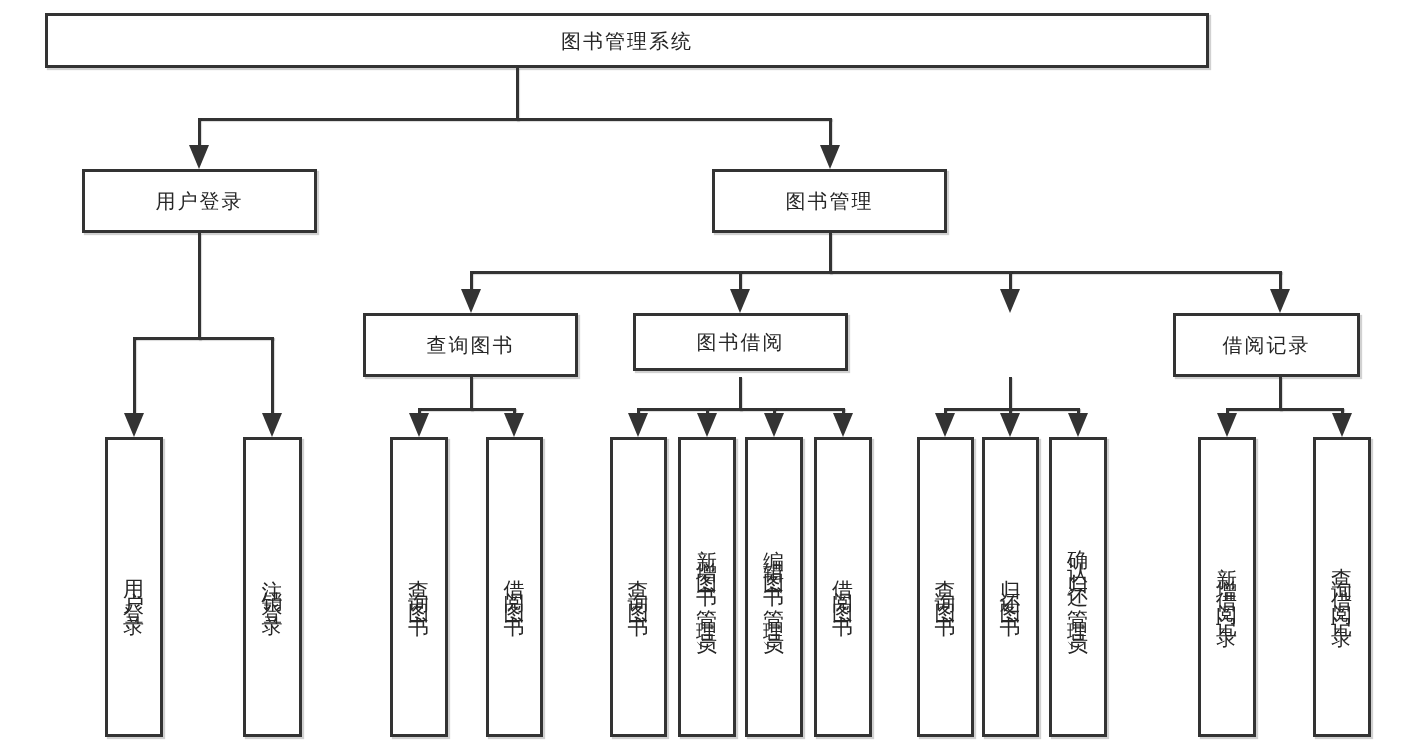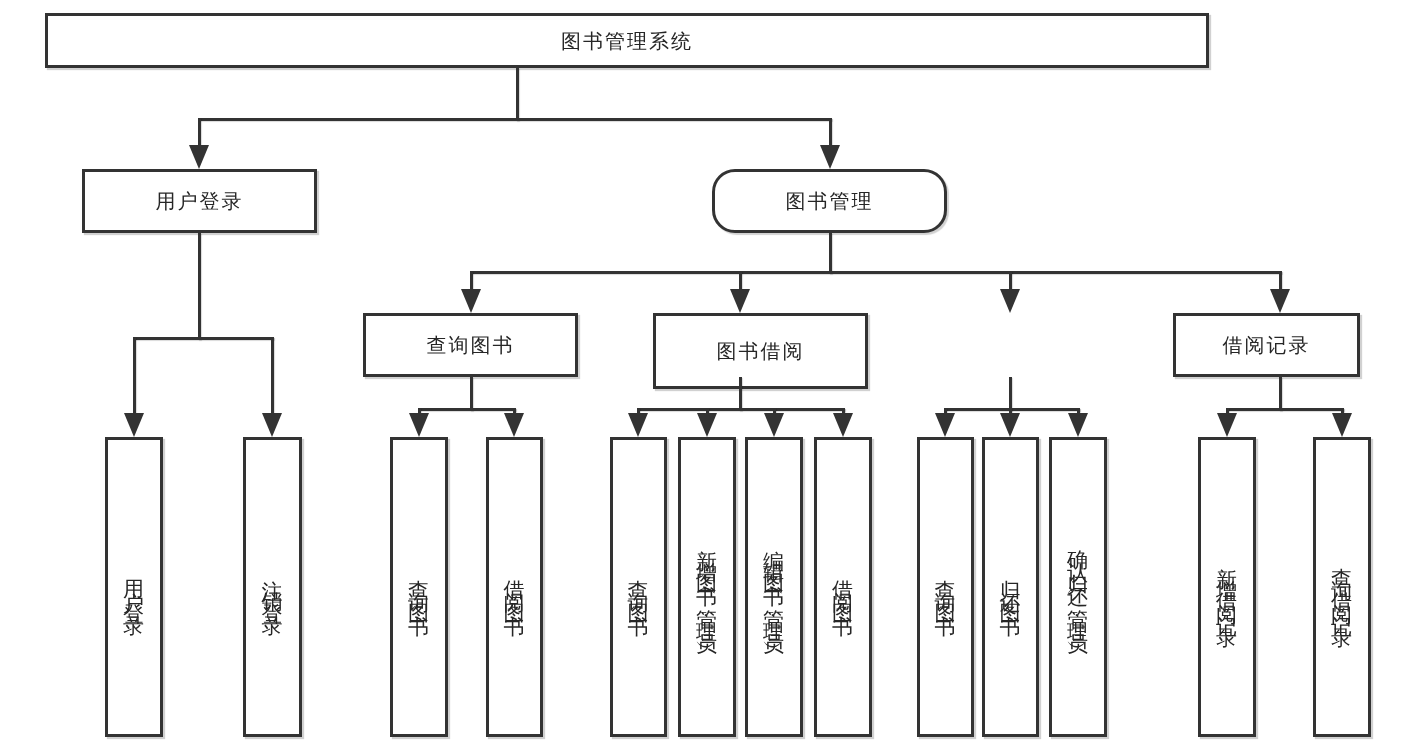--- a/index.html
+++ b/index.html
@@ -57,27 +57,27 @@
 </head>
 <body>
 
 <div class="canvas" id="diagram-canvas" style="--bg: #ffffff; --box-bg: #ffffff; --line: #333333; --text: #262626; --wm: #9e9494;">
 <div class="node" style="left: 13px; top: 13px; width: 1164px; height: 55px; margin-left: 32px;">
       <span class="lbl">图书管理系统</span>
     </div>
     <div class="node" style="left: 82px; top: 169px; width: 235px; height: 64px;">
       <span class="lbl">用户登录</span>
     </div>
-    <div class="node" style="left: 712px; top: 169px; width: 235px; height: 64px; border-radius: 23px;">
+    <div class="node" style="left: 712px; top: 169px; width: 235px; height: 64px;">
       <span class="lbl">图书管理</span>
     </div>
     <div class="node" style="left: 363px; top: 313px; width: 215px; height: 64px;">
       <span class="lbl">查询图书</span>
     </div>
-    <div class="node" style="left: 633px; top: 313px; width: 215px; height: 76px; margin-left: 20px;">
+    <div class="node" style="left: 633px; top: 313px; width: 215px; height: 58px;">
       <span class="lbl">图书借阅</span>
     </div>
     <div class="node" style="left: 1173px; top: 313px; width: 187px; height: 64px;">
       <span class="lbl">借阅记录</span>
     </div>
     <div class="node vertical" style="left: 105px; top: 437px; width: 58px; height: 300px;">
       <span class="lbl">用户登录</span>
     </div>
     <div class="node vertical" style="left: 243px; top: 437px; width: 59px; height: 300px;">
       <span class="lbl">注销登录</span>

